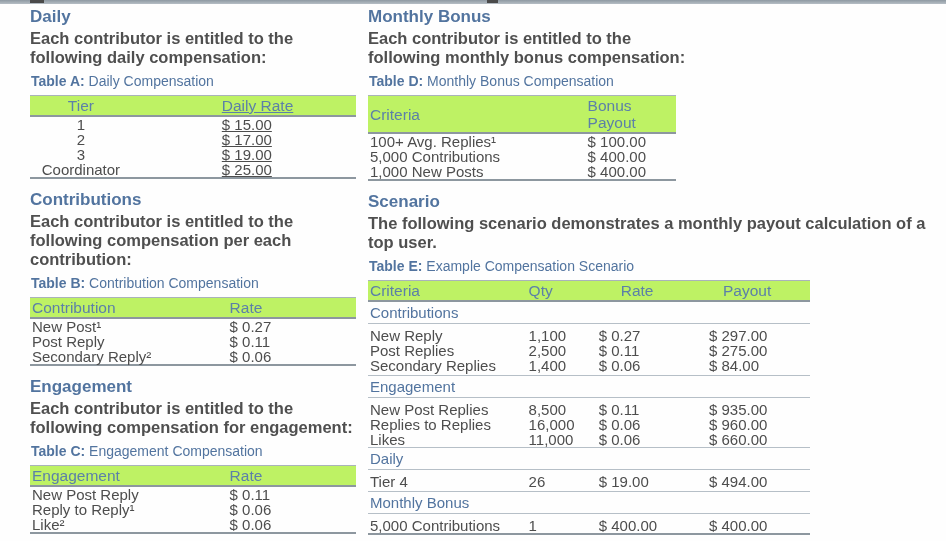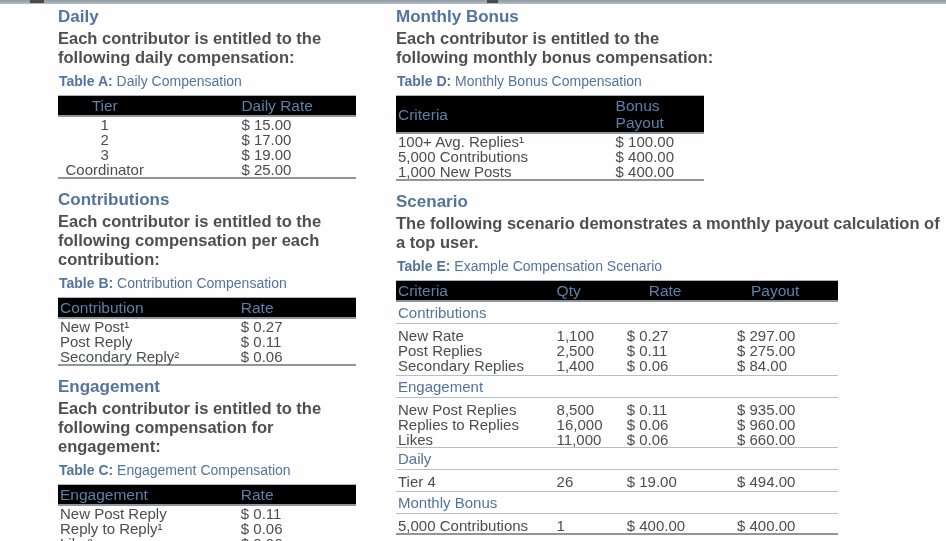--- a/index.html
+++ b/index.html
@@ -10,40 +10,40 @@
   }
   .top-bar { position:absolute; top:0; left:0; width:946px; height:4px;
     background:linear-gradient(#8e99a2,#b6bec5); }
   .top-mark { position:absolute; top:0; height:3px; background:#4a4a4a; }
   .top-mark.m1 { left:30px; width:14px; }
   .top-mark.m2 { left:487px; width:11px; }
 
   .col-left  { position:absolute; left:30px;  top:7px; width:326px; }
   .col-right { position:absolute; left:368px; top:7px; width:578px; }
 
-  .section { margin-bottom:11px;margin-left:28px; }
+  .section { margin-bottom:11px; }
   .section-heading { margin:0 0 2px 0; font-size:17px; font-weight:bold; color:#52749f; }
   .intro { margin:0 0 6px 0; font-size:16.5px; line-height:19px; color:#4f4f4f;font-weight:bold; }
   .intro.narrow { width:335px; }
 
   .caption { font-size:14px; color:#52749f; padding:0 0 6px 1px; }
   .caption .cap-label { font-weight:bold; }
 
   table.comp { border-collapse:collapse; table-layout:fixed; width:100%;
     border-top:1px solid #aab3ba; font-size:15px; color:#4d4d4d; }
-  table.comp thead th { background:#000000; color:#5c80a8; font-weight:normal;
+  table.comp thead th { background:#bef264; color:#5c80a8; font-weight:normal;
     text-align:left; font-size:15.5px; padding:1px 0 1px 2px; line-height:17px;
     border-bottom:2px solid #8d979f; }
   table.comp tbody td { padding:0 0 0 2px; line-height:15px; white-space:nowrap; }
   table.comp tbody tr:last-child td { border-bottom:2px solid #8d979f; }
 
   
   .table-a th:nth-child(1) { width:30%; text-align:center; }
   .table-a td:nth-child(1) { width:30%; text-align:center; }
-  .table-a th:nth-child(2), .table-a td:nth-child(2) { padding-left:92px; }
+  .table-a th:nth-child(2), .table-a td:nth-child(2) { padding-left:92px;text-decoration:underline; }
 
   
   .table-bc th:nth-child(1), .table-bc td:nth-child(1) { width:60%; }
 
   
   .table-d-wrap { width:308px; }
   .table-d th:nth-child(1), .table-d td:nth-child(1) { width:70%; }
 
   
   .table-e-wrap { width:442px; }
@@ -223,21 +223,21 @@
               <th>Qty</th>
               <th>Rate</th>
               <th>Payout</th>
             </tr>
           </thead>
         <tbody>
             <tr class="subsection">
               <td colspan="4">Contributions</td>
             </tr>
             <tr class="first-in-group">
-              <td>New Rate</td>
+              <td>New Reply</td>
               <td>1,100</td>
               <td>$ 0.27</td>
               <td>$ 297.00</td>
             </tr>
             <tr>
               <td>Post Replies</td>
               <td>2,500</td>
               <td>$ 0.11</td>
               <td>$ 275.00</td>
             </tr>

